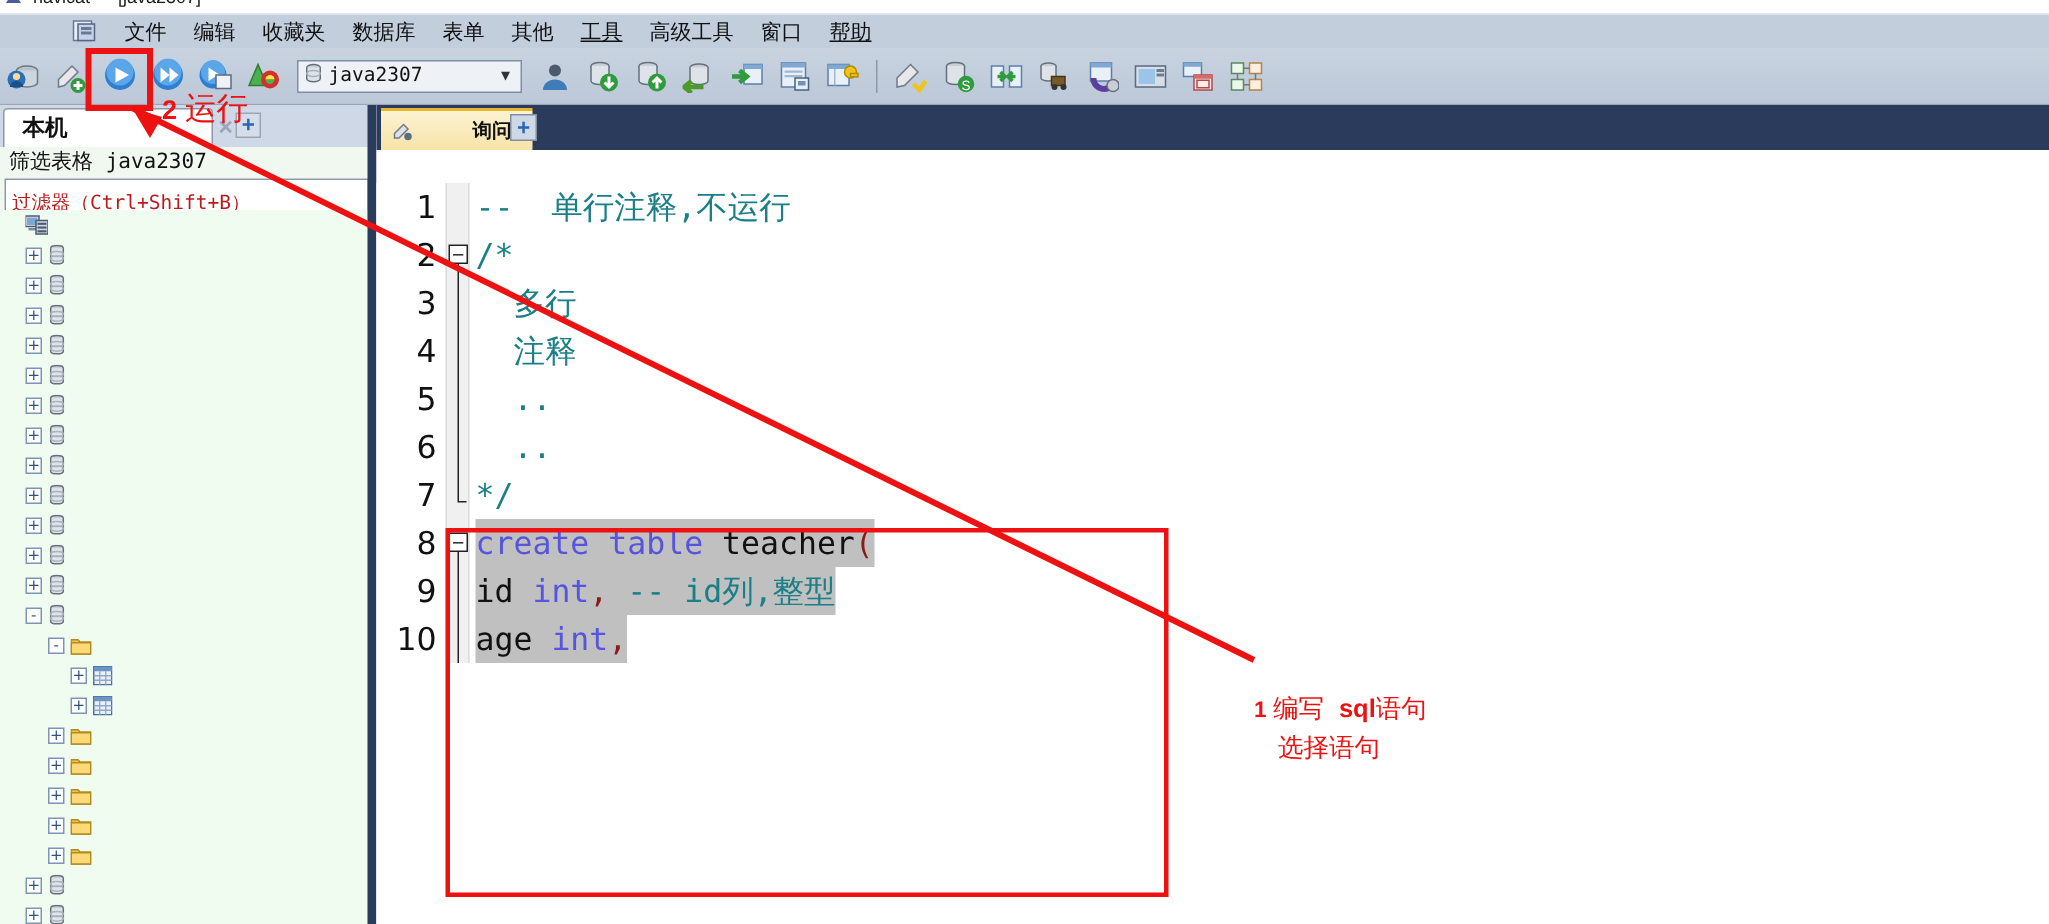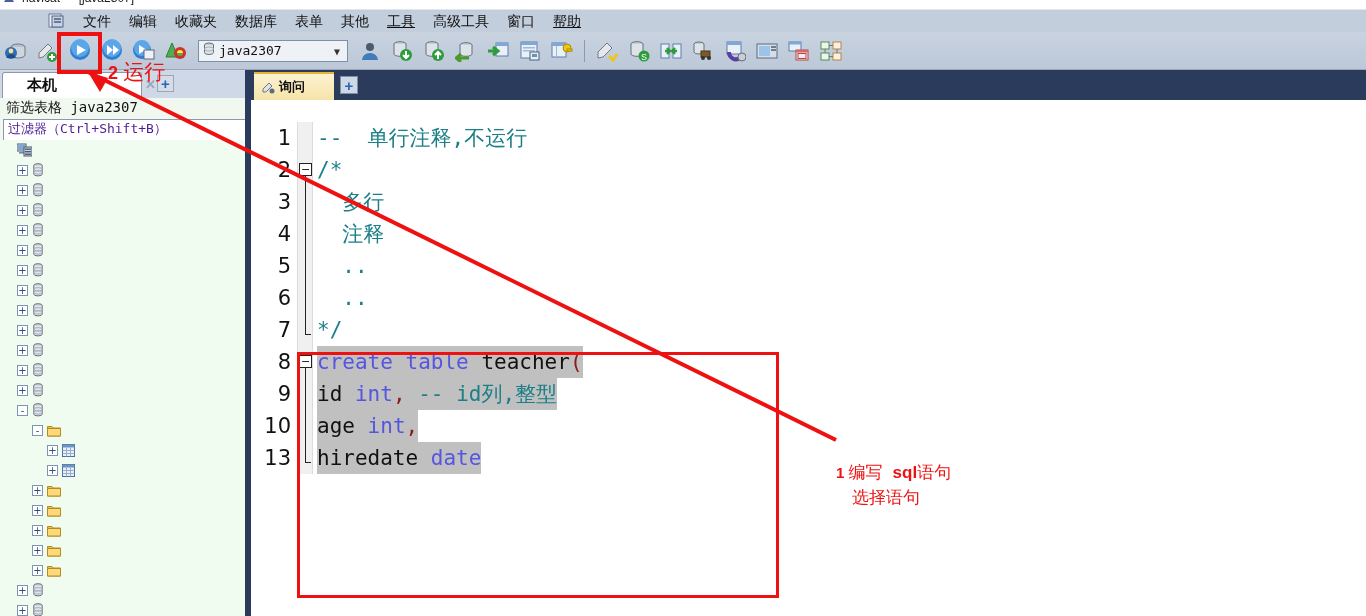--- a/index.html
+++ b/index.html
@@ -75,21 +75,21 @@
     position:absolute; left:0; top:0; width:251px; height:28px;
     background:#cfd8e6;
   }
   #lefttab-active{
     position:absolute; left:2px; top:2px; width:140px; height:26px;
     background:#ffffff;
     border:1px solid #8d99aa; border-bottom:none;
     border-radius:3px 3px 0 0;
     display:flex; align-items:center;
     font-weight:bold; font-size:15px; color:#111;
-    padding-left:24px;
+    padding-left:12px;
   }
   #lefttab-close{
     position:absolute; left:145px; top:7px;
     font-size:13px; color:#9aa7b8; font-weight:bold; cursor:default;
   }
   #lefttab-plus{
     position:absolute; left:157px; top:5px; width:17px;height:17px;
     background:#d5dde9; border:1px solid #9aa6b6;
     display:flex;align-items:center;justify-content:center;
     color:#2a66b5; font-weight:bold; font-size:15px; line-height:1; cursor:default;
@@ -100,22 +100,22 @@
   }
   #filterlabel{
     position:absolute; left:6px; top:1px;
     font-size:14px;color:#111;
     font-family:"DejaVu Sans Mono","Liberation Mono",monospace;
   }
   #filterbox{
     position:absolute; left:3px; top:21px; width:243px; height:32px;
     background:#ffffff; border:1px solid #8d99aa;
     font-family:"DejaVu Sans Mono","Liberation Mono",monospace;
-    font-size:13px; color:#4c1d95;
-    display:flex; padding-left:4px;
+    font-size:13px; color:#b91c1c;
+    display:flex; align-items:center; padding-left:4px;
   }
   #tree{
     position:absolute; left:0; top:70px; width:245px; height:476px;
     background:#f0fcf0; overflow:hidden;
     font-family:"DejaVu Sans Mono","Liberation Mono",monospace;
     font-size:13.5px; color:#111;
   }
   .tnode{
     height:20px; display:flex; align-items:center; white-space:nowrap;
     cursor:default;
@@ -145,20 +145,21 @@
     position:absolute; left:0; top:0; width:1115px; height:30px;
     background:#2a3b5c;
   }
   #qtab{
     position:absolute; left:3px; top:2px; height:28px; min-width:80px;
     background:linear-gradient(#fdf3d2,#f6e3a8);
     border-top:2px solid #e8b530;
     display:flex;align-items:center; padding:0 14px 0 8px;
     font-size:13px;font-weight:bold;color:#111;
     cursor:default;
+    gap:36px;
   }
   #qtab .qico{ margin-right:4px; display:inline-flex; }
   #qtab-plus{
     position:absolute; left:89px; top:6px; width:18px;height:18px;
     background:#cfd8e6;border:1px solid #7f8fa4;
     display:flex;align-items:center;justify-content:center;
     color:#2a66b5;font-weight:bold;font-size:15px;line-height:1;cursor:default;
   }
   #hintbar{
     position:absolute; left:0; top:30px; width:1115px; height:22px;
@@ -859,27 +860,20 @@
         </div>
         <div class="codecell"><span class="sel" style="display:inline-block;min-width:218px"><span class="plain">id</span><span class="plain"> </span><span class="kw">int</span><span class="punct">,</span><span class="plain"> </span><span class="cmt">-- id列,整型</span></span></div>
       </div>
       <div class="erow">
         <div class="gutter">10</div>
         <div class="foldcol">
           <span class="foldline-full"></span>
         </div>
         <div class="codecell"><span class="sel" style="display:inline-block;min-width:82px"><span class="plain">age</span><span class="plain"> </span><span class="kw">int</span><span class="punct">,</span></span></div>
       </div>
-      <div class="erow">
-        <div class="gutter">13</div>
-        <div class="foldcol">
-          <span class="foldend"></span>
-        </div>
-        <div class="codecell"><span class="sel" style="display:inline-block;min-width:148px"><span class="plain">hiredate</span><span class="plain"> </span><span class="kw">date</span></span></div>
-      </div>
     </div>
 </div>
 
 <div id="annot-run-box"></div>
 <div id="annot-box"></div>
 
 <svg id="annot-arrow">
 
   <line x1="836" y1="440" x2="88" y2="72" stroke="#ee1111" stroke-width="4"></line>
   <polygon points="88,72 108,78 100,92" fill="#ee1111"></polygon>

